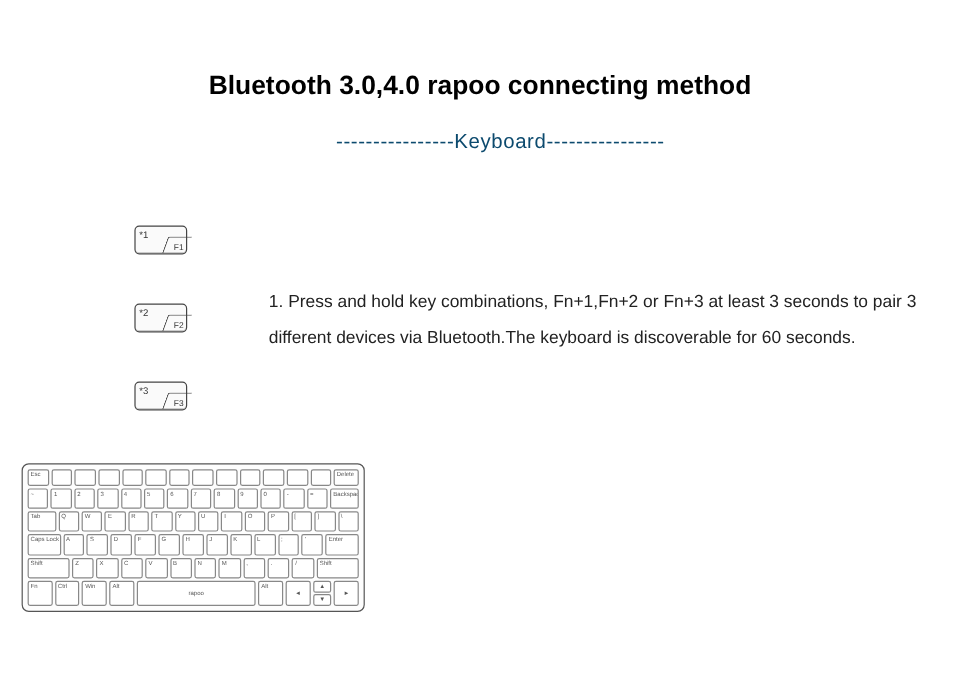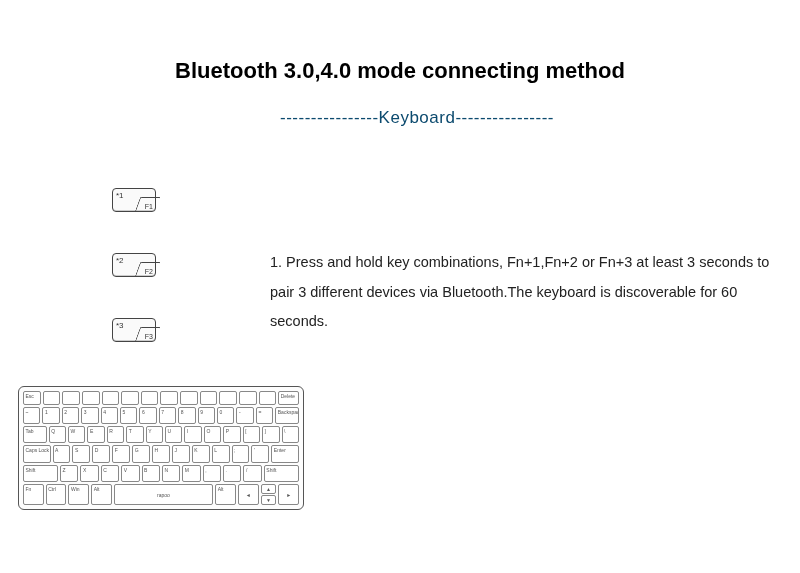--- a/index.html
+++ b/index.html
@@ -63,27 +63,26 @@
     border-left: 1px solid #444;
     border-radius: 2px 0 4px 0;
     transform: skewX(-20deg);
     transform-origin: bottom right;
   }
   .kc1 { top: 188px; left: 112px; }
   .kc2 { top: 253px; left: 112px; }
   .kc3 { top: 318px; left: 112px; }
   .instructions {
     position: absolute;
-    top: 248px;
+    top: 238px;
     left: 224px;
     right: 30px;
     font-size: 14.5px;
     line-height: 2.05;
     color: #222;
-    margin-left: 46px;
   }
   
   .kbd {
     position: absolute;
     top: 386px;
     left: 18px;
     width: 286px;
     height: 124px;
     border: 1.5px solid #555;
     border-radius: 6px;
@@ -122,21 +121,21 @@
     display: flex;
     flex-direction: column;
     flex: 1;
     gap: 1px;
   }
   .arrow-cluster .key { flex: 1; font-size: 5px; }
 </style>
 </head>
 <body>
 
-<div class="title">Bluetooth 3.0,4.0 mode connecting method</div>
+<div class="title">Bluetooth 3.0,4.0 rapoo connecting method</div>
 <div class="subtitle">----------------Keyboard----------------</div>
 
 <div class="keycap kc1">
   <span class="num">*1</span>
   <span class="slant"></span>
   <span class="fn">F1</span>
 </div>
 <div class="keycap kc2">
   <span class="num">*2</span>
   <span class="slant"></span>

